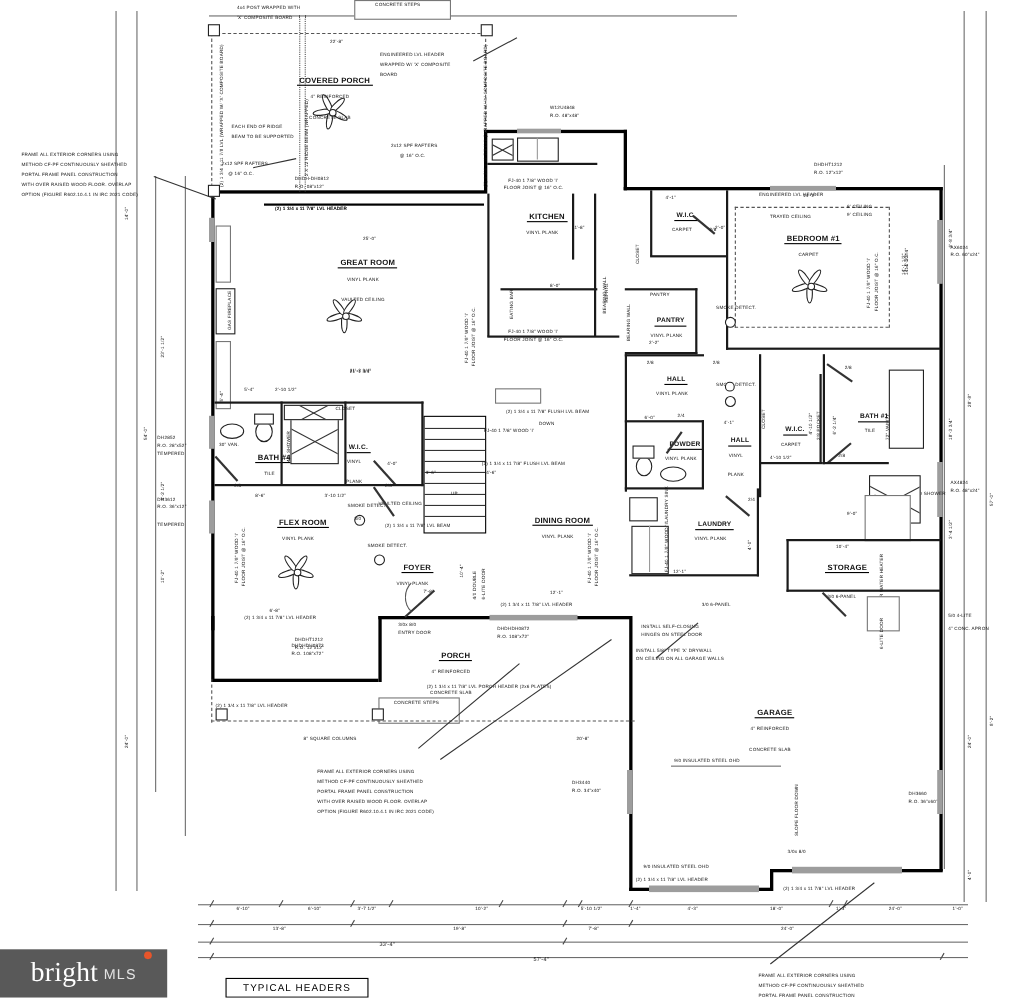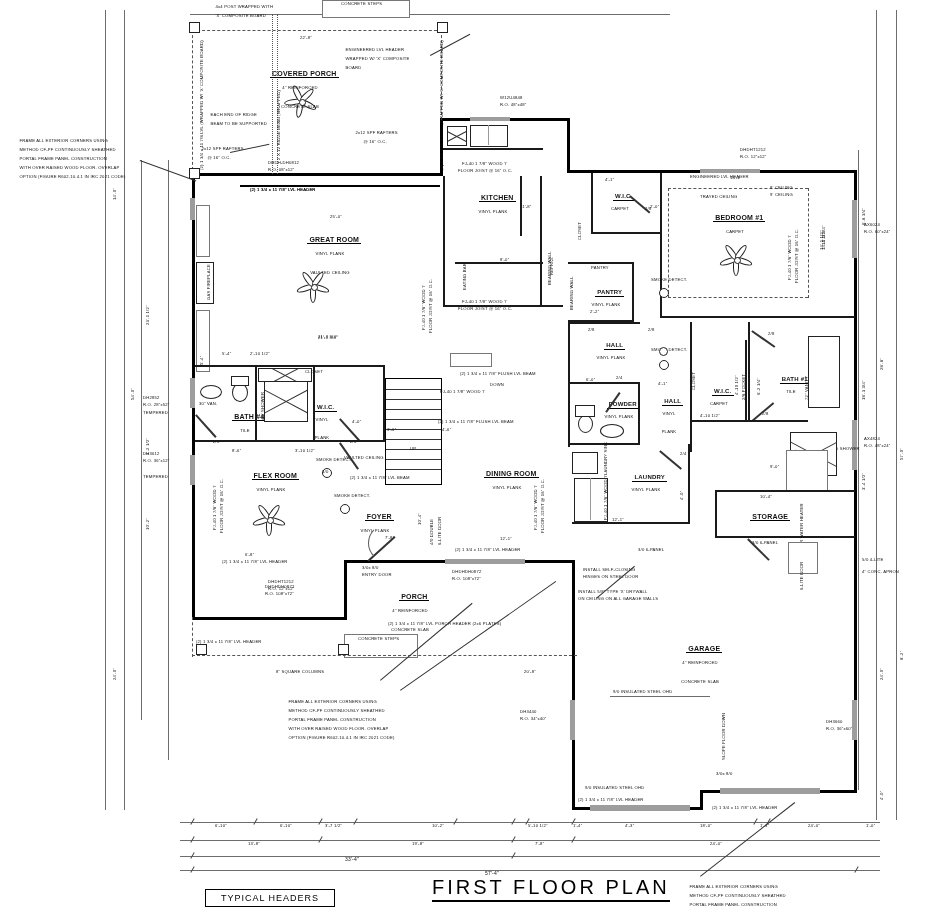--- a/index.html
+++ b/index.html
@@ -637,17 +637,21 @@
   <div class="txt tiny" style="left:268px;top:587px;">R.O. 12"x12"</div>
 
   <div class="leader" style="left:140px;top:160px;width:60px;transform:rotate(20deg);"></div>
   <div class="leader" style="left:430px;top:55px;width:45px;transform:rotate(-28deg);"></div>
   <div class="leader" style="left:380px;top:680px;width:120px;transform:rotate(-40deg);"></div>
   <div class="leader" style="left:400px;top:690px;width:190px;transform:rotate(-35deg);"></div>
   <div class="leader" style="left:700px;top:876px;width:120px;transform:rotate(-38deg);"></div>
   <div class="leader" style="left:596px;top:598px;width:50px;transform:rotate(-40deg);"></div>
   <div class="leader" style="left:230px;top:152px;width:40px;transform:rotate(-12deg);"></div>
 
-  <div id="title">FIRST FLOOR PLAN</div>
   <div id="thdr">TYPICAL HEADERS</div>
 
+  <div id="wm">
+    <span class="bt">bright</span>
+    <span class="dot"></span>
+    <span class="mls">MLS</span>
+  </div>
 
 </div>
 
 </body></html>

